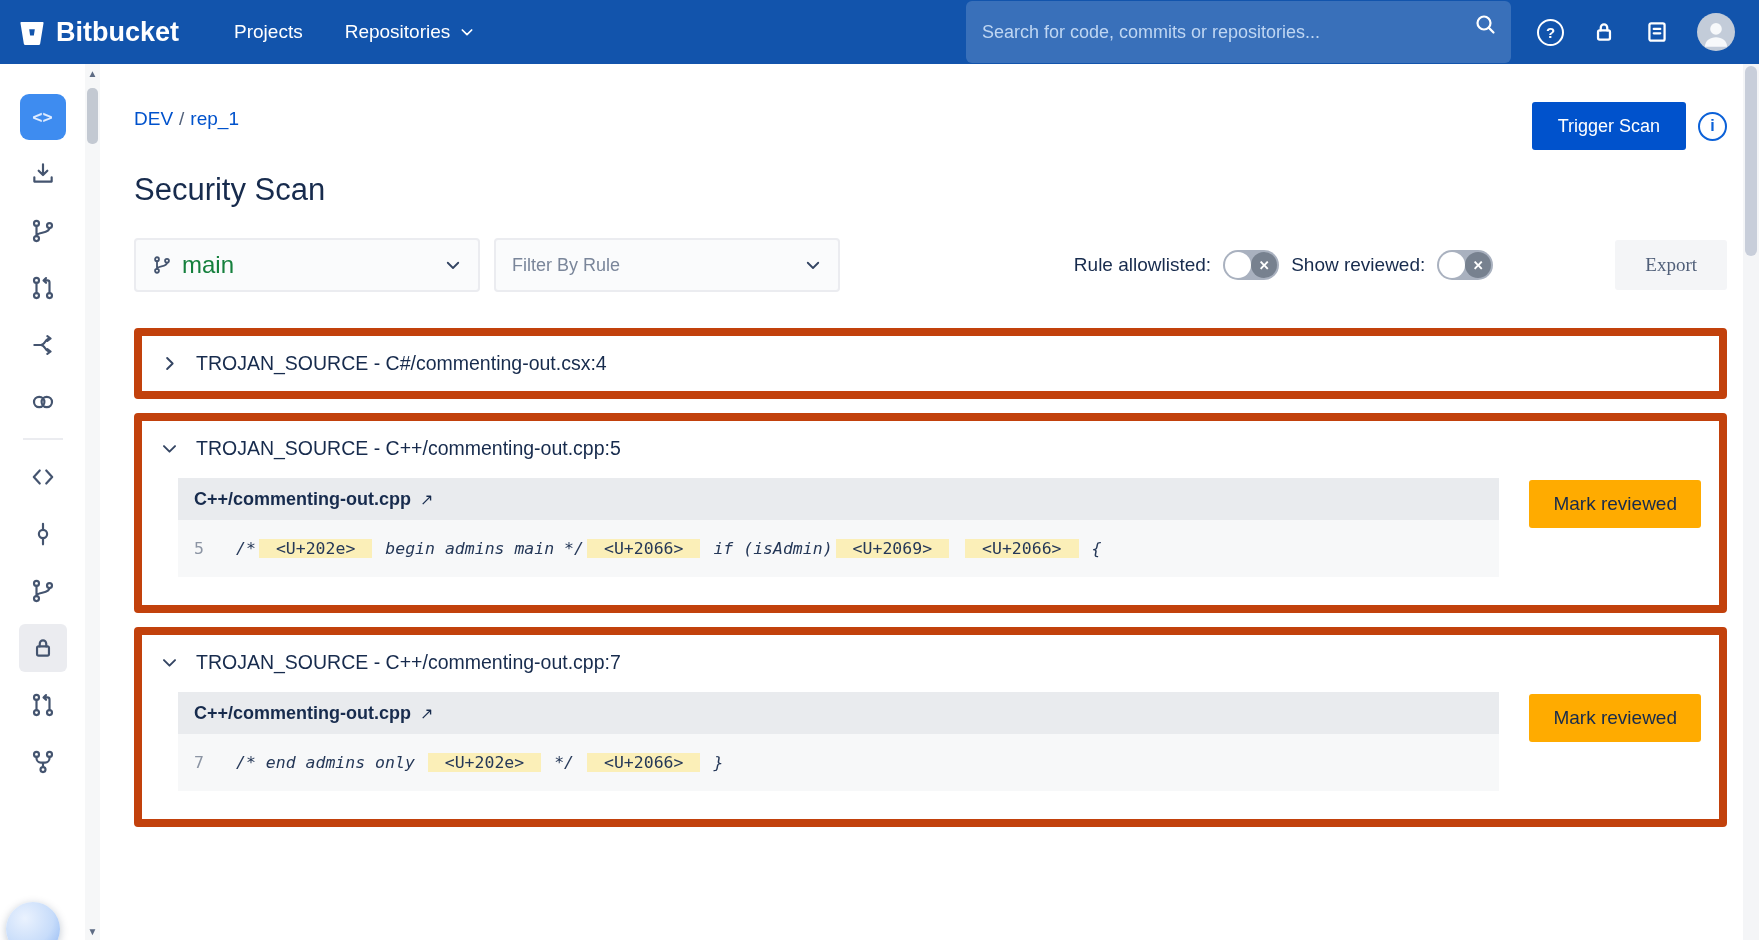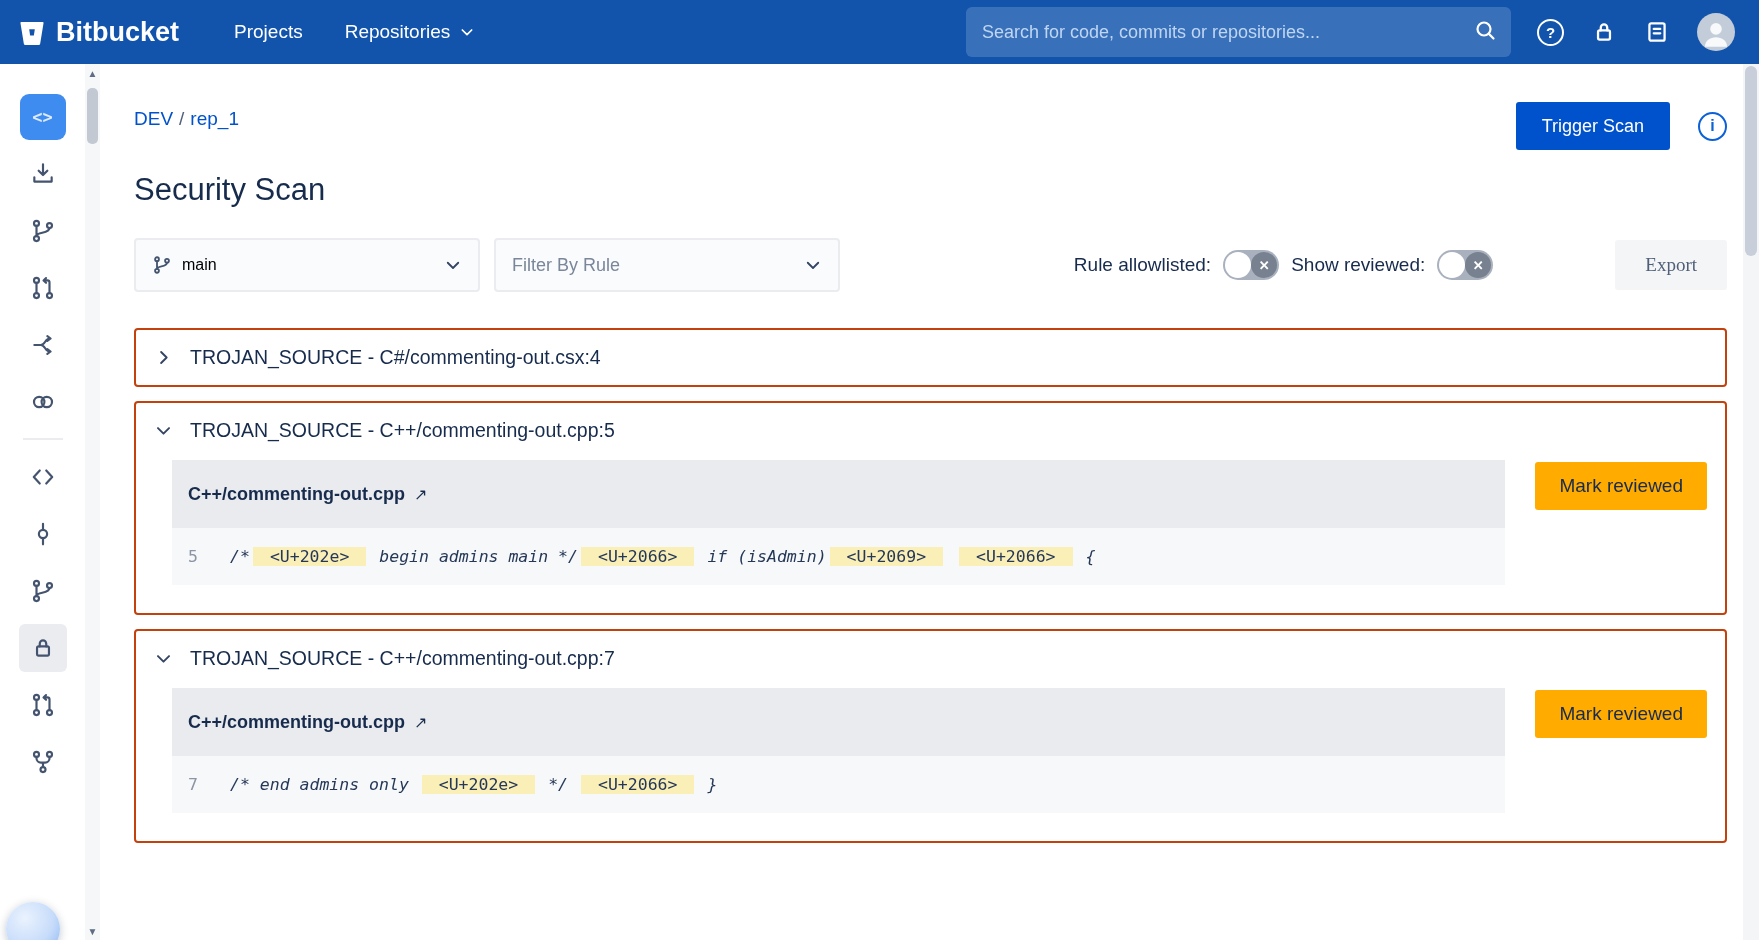--- a/index.html
+++ b/index.html
@@ -6,21 +6,21 @@
   body{
     width:1759px;height:940px;position:relative;overflow:hidden;
     font-family:"Liberation Sans",sans-serif;background:#fff;color:#172B4D;
   }
   
   .topnav{position:absolute;top:0;left:0;right:0;height:64px;background:#1254AC;
     display:flex;align-items:center;padding:0 18px;box-sizing:border-box;z-index:30;}
   .brand{display:flex;align-items:center;gap:10px;color:#fff;font-size:27px;font-weight:bold;margin-right:34px;cursor:pointer;}
   .nav-item{color:#fff;font-size:19px;padding:0 21px;display:flex;align-items:center;gap:9px;cursor:pointer;text-decoration:none;}
   .search-wrap{margin-left:auto;margin-right:26px;position:relative;width:545px;}
-  .search-input{width:100%;height:50px;background:rgba(255,255,255,.17);border:none;border-radius:6px;
+  .search-input{width:100%;height:62px;background:rgba(255,255,255,.17);border:none;border-radius:6px;
     color:#bef264;font-size:18px;padding:0 50px 0 16px;box-sizing:border-box;outline:none;}
   .search-input::placeholder{color:#BFD6F2;}
   .search-icon{position:absolute;right:14px;top:11px;line-height:0;}
   .top-icons{display:flex;align-items:center;gap:27px;margin-right:6px;}
   .help-circle{width:27px;height:27px;border-radius:50%;border:2.5px solid #fff;color:#fff;
     display:flex;align-items:center;justify-content:center;font-size:15px;font-weight:bold;box-sizing:border-box;cursor:pointer;}
   .avatar{width:38px;height:38px;border-radius:50%;background:#C3CCD9;display:flex;align-items:flex-end;justify-content:center;overflow:hidden;cursor:pointer;}
   .topnav svg{display:block;}
   
   .sidebar{position:absolute;top:64px;left:0;bottom:0;width:100px;background:#fff;display:flex;z-index:10;}
@@ -37,51 +37,51 @@
   
   .page-scrollbar{position:absolute;top:64px;right:0;bottom:0;width:16px;background:#F4F5F7;z-index:20;}
   .page-thumb{position:absolute;top:2px;left:2px;width:12px;height:190px;background:#C8CEDA;border-radius:7px;cursor:pointer;}
   
   .main{position:absolute;top:64px;left:100px;right:16px;bottom:0;background:#fff;
     padding:38px 16px 0 34px;box-sizing:border-box;overflow:hidden;}
   .top-row{display:flex;align-items:flex-start;justify-content:space-between;}
   .breadcrumb{font-size:19px;padding-top:6px;}
   .breadcrumb a{color:#0052CC;text-decoration:none;cursor:pointer;}
   .breadcrumb .sep{color:#505F79;margin:0 6px;}
-  .top-actions{display:flex;align-items:center;gap:28px;}
+  .top-actions{display:flex;align-items:center;gap:12px;}
   .primary-btn{background:#0052CC;color:#fff;border:none;border-radius:3px;height:48px;padding:0 26px;
     font-size:18px;font-family:inherit;cursor:pointer;}
   .info-circle{width:29px;height:29px;border-radius:50%;border:2.5px solid #0B61D8;color:#0B61D8;
     display:flex;align-items:center;justify-content:center;font-size:16px;font-weight:bold;box-sizing:border-box;cursor:pointer;}
   h1.page-title{font-size:31px;font-weight:500;color:#172B4D;margin:22px 0 0 0;}
   
   .controls{display:flex;align-items:center;margin-top:30px;}
   .select{height:54px;box-sizing:border-box;border:2px solid #EBECF0;background:#FAFBFC;border-radius:4px;
     display:flex;align-items:center;padding:0 16px;width:346px;cursor:pointer;}
   .select + .select{margin-left:14px;}
-  .select-value{font-size:16px;color:#000000;margin-left:10px;flex:1;}
+  .select-value{font-size:24px;color:#15803d;margin-left:10px;flex:1;}
   .select-placeholder{font-size:18px;color:#7A869A;flex:1;}
   .select .chev{line-height:0;}
   .toggle-group{margin-left:auto;display:flex;align-items:center;}
   .toggle-label{font-size:19px;color:#172B4D;}
   .toggle{width:56px;height:30px;border-radius:16px;background:#A9B1BF;position:relative;display:inline-block;margin:0 12px;cursor:pointer;flex:none;}
   .knob{position:absolute;left:2px;top:2px;width:26px;height:26px;border-radius:50%;background:#fff;}
   .xcir{position:absolute;right:2px;top:2px;width:26px;height:26px;border-radius:50%;background:#77818F;
     color:#fff;display:flex;align-items:center;justify-content:center;font-size:13px;font-weight:bold;}
   .export-btn{margin-left:110px;background:#F4F5F7;color:#505F79;border:none;border-radius:3px;height:50px;
     padding:0 30px;font-size:19px;font-family:Liberation Serif, serif;cursor:pointer;}
   
   .findings{margin-top:36px;}
-  .finding{border:2px solid #c2410c;border-radius:4px;margin-bottom:14px;background:#fff;}
+  .finding{border:8px solid #c2410c;border-radius:4px;margin-bottom:14px;background:#fff;}
   .finding-head{height:55px;display:flex;align-items:center;gap:17px;padding:0 18px;cursor:pointer;}
   .finding-title{font-size:19.5px;color:#172B4D;}
   .chev{line-height:0;display:flex;}
   .finding-body{display:flex;align-items:flex-start;gap:30px;padding:2px 18px 28px 36px;}
   .code-card{flex:1;min-width:0;}
-  .file-bar{height:42px;background:#E9EBEE;display:flex;align-items:center;padding:13px 16px;gap:9px;cursor:pointer;}
+  .file-bar{height:42px;background:#E9EBEE;display:flex;align-items:center;padding:0 16px;gap:9px;cursor:pointer;}
   .file-name{font-weight:bold;font-size:18px;color:#172B4D;}
   .ext-arrow{font-size:16px;color:#172B4D;}
   .code-row{background:#F7F8F9;padding:19px 16px;display:flex;align-items:center;
     font-family:"DejaVu Sans Mono",monospace;font-size:16.5px;color:#253858;}
   .lineno{color:#8C95A4;margin-right:30px;font-style:normal;min-width:12px;}
   .code{font-style:italic;white-space:nowrap;overflow:hidden;}
   .hl{background:#FBEFB8;font-style:normal;padding:3px 17px;border-radius:2px;margin:0 3px;}
   .mark-btn{background:#FFAB00;color:#172B4D;border:none;border-radius:3px;height:48px;padding:0 24px;
     font-size:19px;font-family:inherit;cursor:pointer;white-space:nowrap;margin-top:2px;}
   

